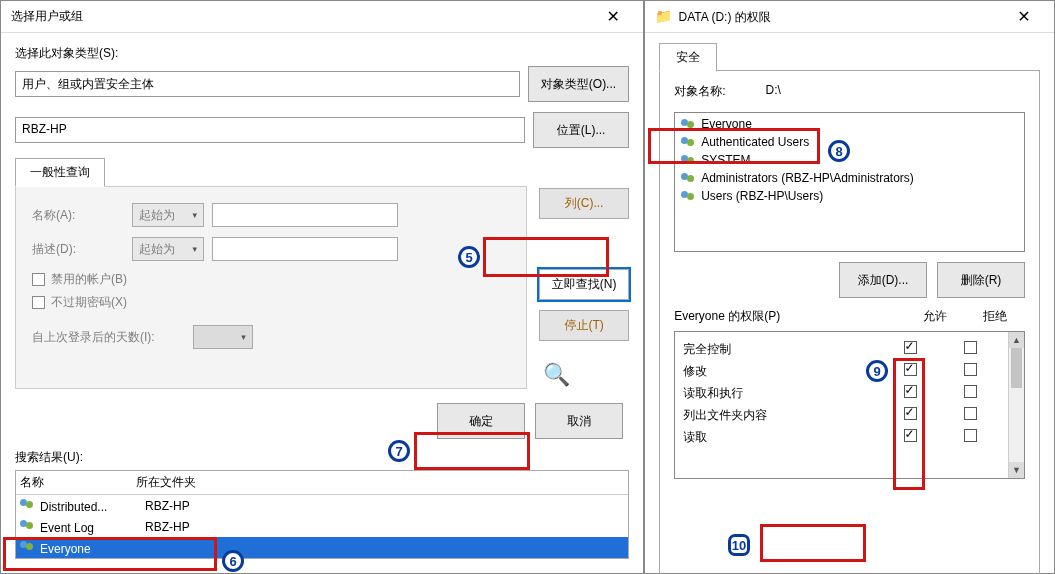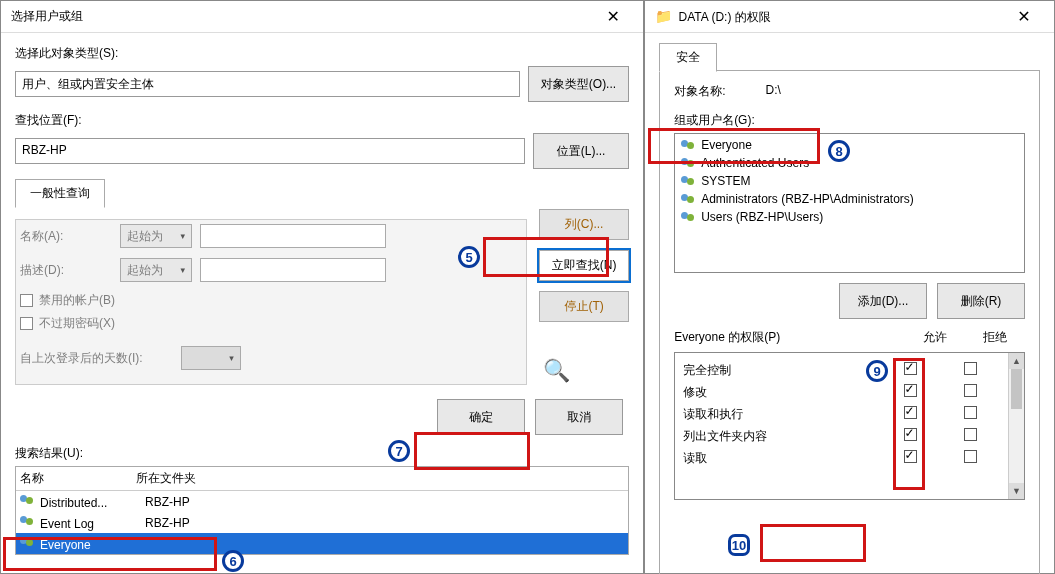--- a/index.html
+++ b/index.html
@@ -11,21 +11,21 @@
 .titlebar { display: flex; align-items: center; justify-content: space-between; padding: 6px 10px; border-bottom: 1px solid #ddd; height: 32px; }
 .close-btn { width: 40px; text-align: center; font-size: 16px; cursor: pointer; }
 .body { padding: 12px 14px; flex: 1; display: flex; flex-direction: column; }
 .label { margin-bottom: 4px; color: #000; }
 .row { display: flex; align-items: center; gap: 8px; margin-bottom: 10px; }
 .textbox { border: 1px solid #999; padding: 4px 6px; background: #fff; height: 26px; }
 .textbox.wide { flex: 1; }
 .btn { border: 1px solid #999; background: #e8e8e8; padding: 17px 12px; min-width: 88px; text-align: center; cursor: pointer; height: 26px; display: inline-flex; align-items: center; justify-content: center; }
 .tabstrip { display: flex; margin-bottom: -1px; }
 .tab { border: 1px solid #aaa; border-bottom: 1px solid #fff; background: #fff; padding: 5px 14px; position: relative; z-index: 2; }
-.gray-body { background: #f4f4f4; padding: 4px; border: 1px solid #ccc; margin-top: 12px; }
+.gray-body { background: #f4f4f4; padding: 16px; border: 1px solid #ccc; }
 .gray-label { color: #7f7f7f; width: 92px; display: inline-block; }
 .combo { border: 1px solid #aaa; background: #e8e8e8; padding: 3px 6px; width: 72px; display: inline-flex; align-items: center; justify-content: space-between; height: 24px; color: #7f7f7f; }
 .chev { font-size: 9px; color: #555; }
 .inner-text { border: 1px solid #aaa; background: #fff; height: 24px; width: 186px; display: inline-block; }
 .chk { width: 13px; height: 13px; border: 1px solid #888; display: inline-block; vertical-align: middle; margin-right: 6px; background: #fff; }
 .chk-label { color: #7f7f7f; }
 .side-btns { display: flex; flex-direction: column; gap: 10px; }
 .side-btn { border: 1px solid #aaa; background: #e4e4e4; padding: 6px 10px; width: 90px; text-align: center; cursor: pointer; }
 .side-btn.disabled { color: #a16207; }
 .search-icon { width: 36px; height: 28px; display: flex; align-items: center; justify-content: center; font-size: 22px; }
@@ -56,40 +56,39 @@
 .perm-check { width: 60px; text-align: center; }
 .cb { width: 13px; height: 13px; border: 1px solid #555; display: inline-block; background: #fff; position: relative; }
 .cb.on::after { content: "✓"; position: absolute; top: -3px; left: 0; font-size: 12px; color: #000; }
 .scrollbar { width: 16px; background: #f0f0f0; border-left: 1px solid #ccc; position: relative; }
 .sb-btn { height: 16px; background: #dcdcdc; text-align: center; font-size: 9px; line-height: 16px; color: #555; }
 .sb-thumb { position: absolute; top: 16px; left: 2px; right: 2px; height: 40px; background: #c4c4c4; }
 .footer-btns { display: flex; justify-content: flex-end; gap: 8px; padding: 10px 14px; }
 
 .annot { position: absolute; border: 3px solid #d01515; pointer-events: none; z-index: 10; }
 .badge { position: absolute; width: 22px; height: 22px; border-radius: 50%; background: #fff; border: 3px solid #083a9c; color: #083a9c; font-weight: bold; display: flex; align-items: center; justify-content: center; font-size: 13px; z-index: 11; pointer-events: none; }
-.highlight-blue { outline: 2px solid #0a6ed1; }
+.highlight-blue { outline: 2px solid #0a6ed1; margin-top: 40px; }
 .folder-icon { color: #e6b84a; font-size: 14px; margin-right: 6px; }
 </style>
 </head>
 <body>
 
 <div class="container">
 
   <div class="dialog left-dialog">
     <div class="titlebar">
       <span>选择用户或组</span>
       <span class="close-btn">✕</span>
     </div>
     <div class="body">
       <div class="label">选择此对象类型(S):</div>
       <div class="row">
         <div class="textbox wide">用户、组或内置安全主体</div>
         <div class="btn" style="min-width:96px">对象类型(O)...</div>
       </div>
-      <div class="label">查找位置(F):</div>
       <div class="row">
         <div class="textbox wide">RBZ-HP</div>
         <div class="btn" style="min-width:96px">位置(L)...</div>
       </div>
 
       <div class="tabstrip">
         <div class="tab">一般性查询</div>
       </div>
       <div style="display:flex; gap:12px;">
         <div class="gray-body" style="flex:1;">
@@ -162,21 +161,20 @@
     </div>
     <div class="right-body" style="flex:1; display:flex; flex-direction:column;">
       <div class="tabstrip">
           <div class="r-tab">安全</div>
         </div>
       <div class="r-tab-frame">
         <div class="obj-row">
           <span>对象名称:</span>
           <span>D:\</span>
         </div>
-        <div class="label">组或用户名(G):</div>
         <div class="listbox">
           <div class="list-item">
               <span class="icon-users"></span>
               <span>Everyone</span>
             </div>
           <div class="list-item">
               <span class="icon-users"></span>
               <span>Authenticated Users</span>
             </div>
           <div class="list-item">

